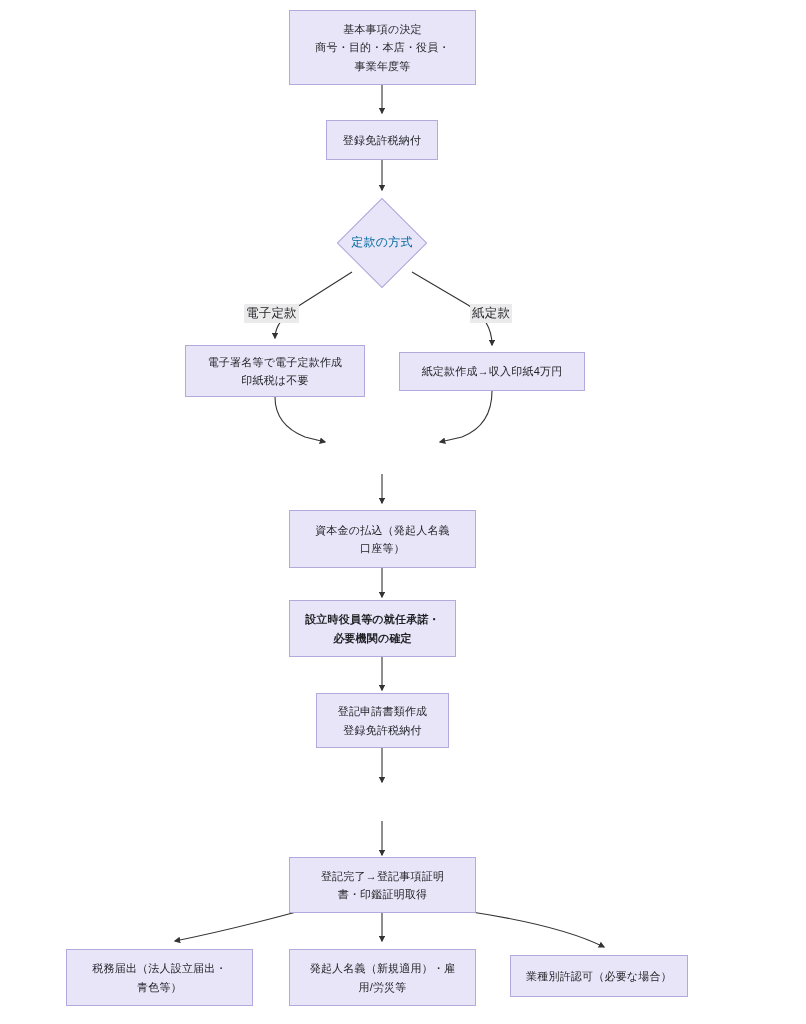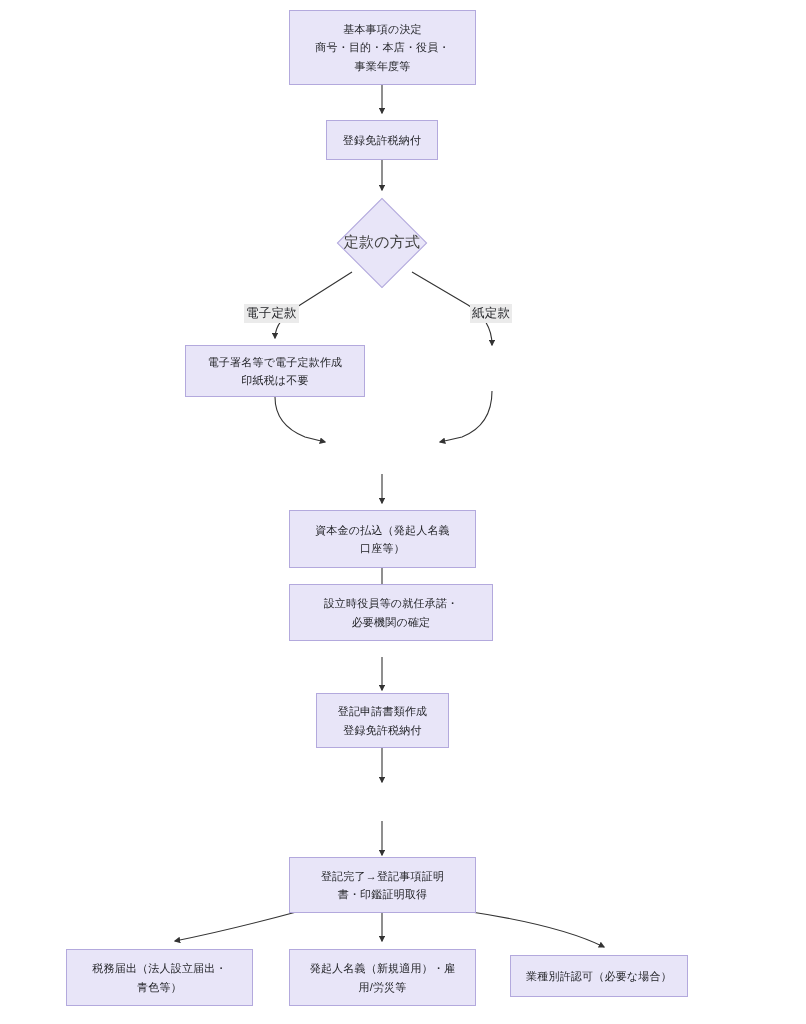--- a/index.html
+++ b/index.html
@@ -59,22 +59,22 @@
     margin-left: -32px;
     margin-top: -32px;
     background: #e8e5f8;
     border: 1px solid #b3a9dd;
     transform: rotate(45deg);
     box-sizing: border-box;
   }
   .diamond-label {
     position: relative;
     z-index: 2;
-    font-size: 15px;
-    color: #404040;
+    font-size: 12px;
+    color: #0369a1;
     letter-spacing: 0.2px;
     white-space: nowrap;
   }
   .edge-label {
     position: absolute;
     background: #ebebeb;
     color: #26272b;
     font-size: 12.5px;
     letter-spacing: 0.2px;
     padding: 1px 2px;
@@ -133,26 +133,27 @@
     <div class="diamond-label">定款の方式</div>
   </div>
 
   <div class="edge-label" style="left:244px; top:304px;">電子定款</div>
 
   <div class="edge-label" style="left:470px; top:304px;">紙定款</div>
 
   <div class="node" style="left:185px; top:345px; width:180px; height:52px;">電子署名等で電子定款作成
 印紙税は不要</div>
 
+  <div class="node" style="left:399px; top:352px; width:186px; height:39px;">紙定款作成→収入印紙4万円</div>
 
 
   <div class="node" style="left:289px; top:510px; width:187px; height:58px;">資本金の払込（発起人名義
 口座等）</div>
 
-  <div class="node" style="left:289px; top:584px; width:204px; height:57px;">設立時役員等の就任承諾・
+  <div class="node" style="left:289px; top:600px; width:167px; height:57px;font-weight:bold;">設立時役員等の就任承諾・
 必要機関の確定</div>
 
   <div class="node" style="left:316px; top:693px; width:133px; height:55px;">登記申請書類作成
 登録免許税納付</div>
 
 
   <div class="node" style="left:289px; top:857px; width:187px; height:56px;">登記完了→登記事項証明
 書・印鑑証明取得</div>
 
   <div class="node" style="left:66px; top:949px; width:187px; height:57px;">税務届出（法人設立届出・

